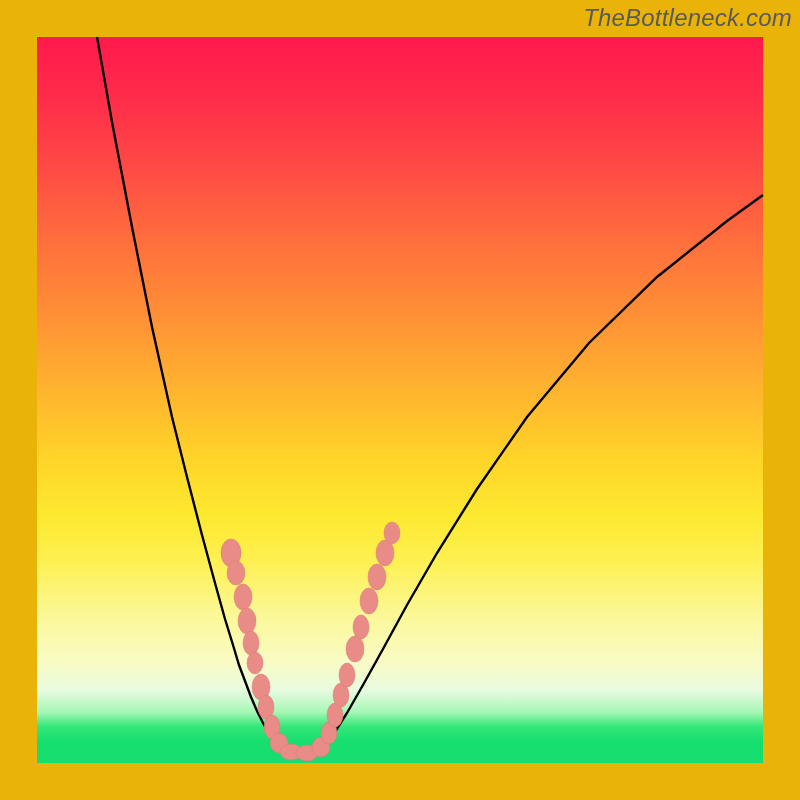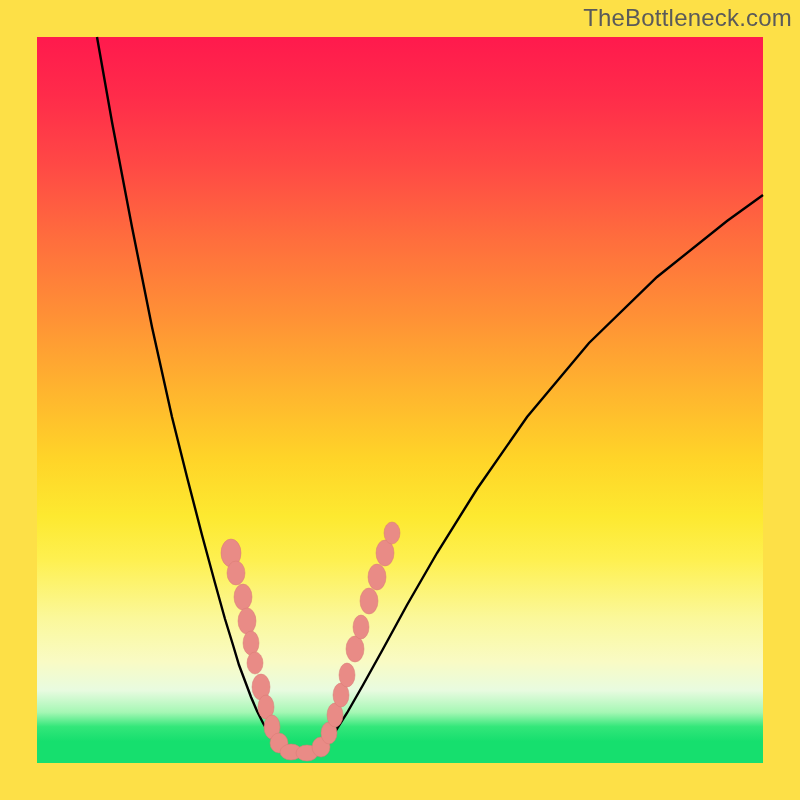--- a/index.html
+++ b/index.html
@@ -8,21 +8,22 @@
     width: 800px;
     height: 800px;
     background: #000;
     overflow: hidden;
     font-family: Arial, Helvetica, sans-serif;
   }
   .frame {
     position: absolute;
     left: 0; top: 0;
     width: 800px; height: 800px;
-    background: #fde047;
+    background: #eab308;
+    font-style: italic;
   }
   .plot {
     position: absolute;
     left: 37px;
     top: 37px;
     width: 726px;
     height: 726px;
     
     background: linear-gradient(to bottom,
       #ff1a4d 0%,

